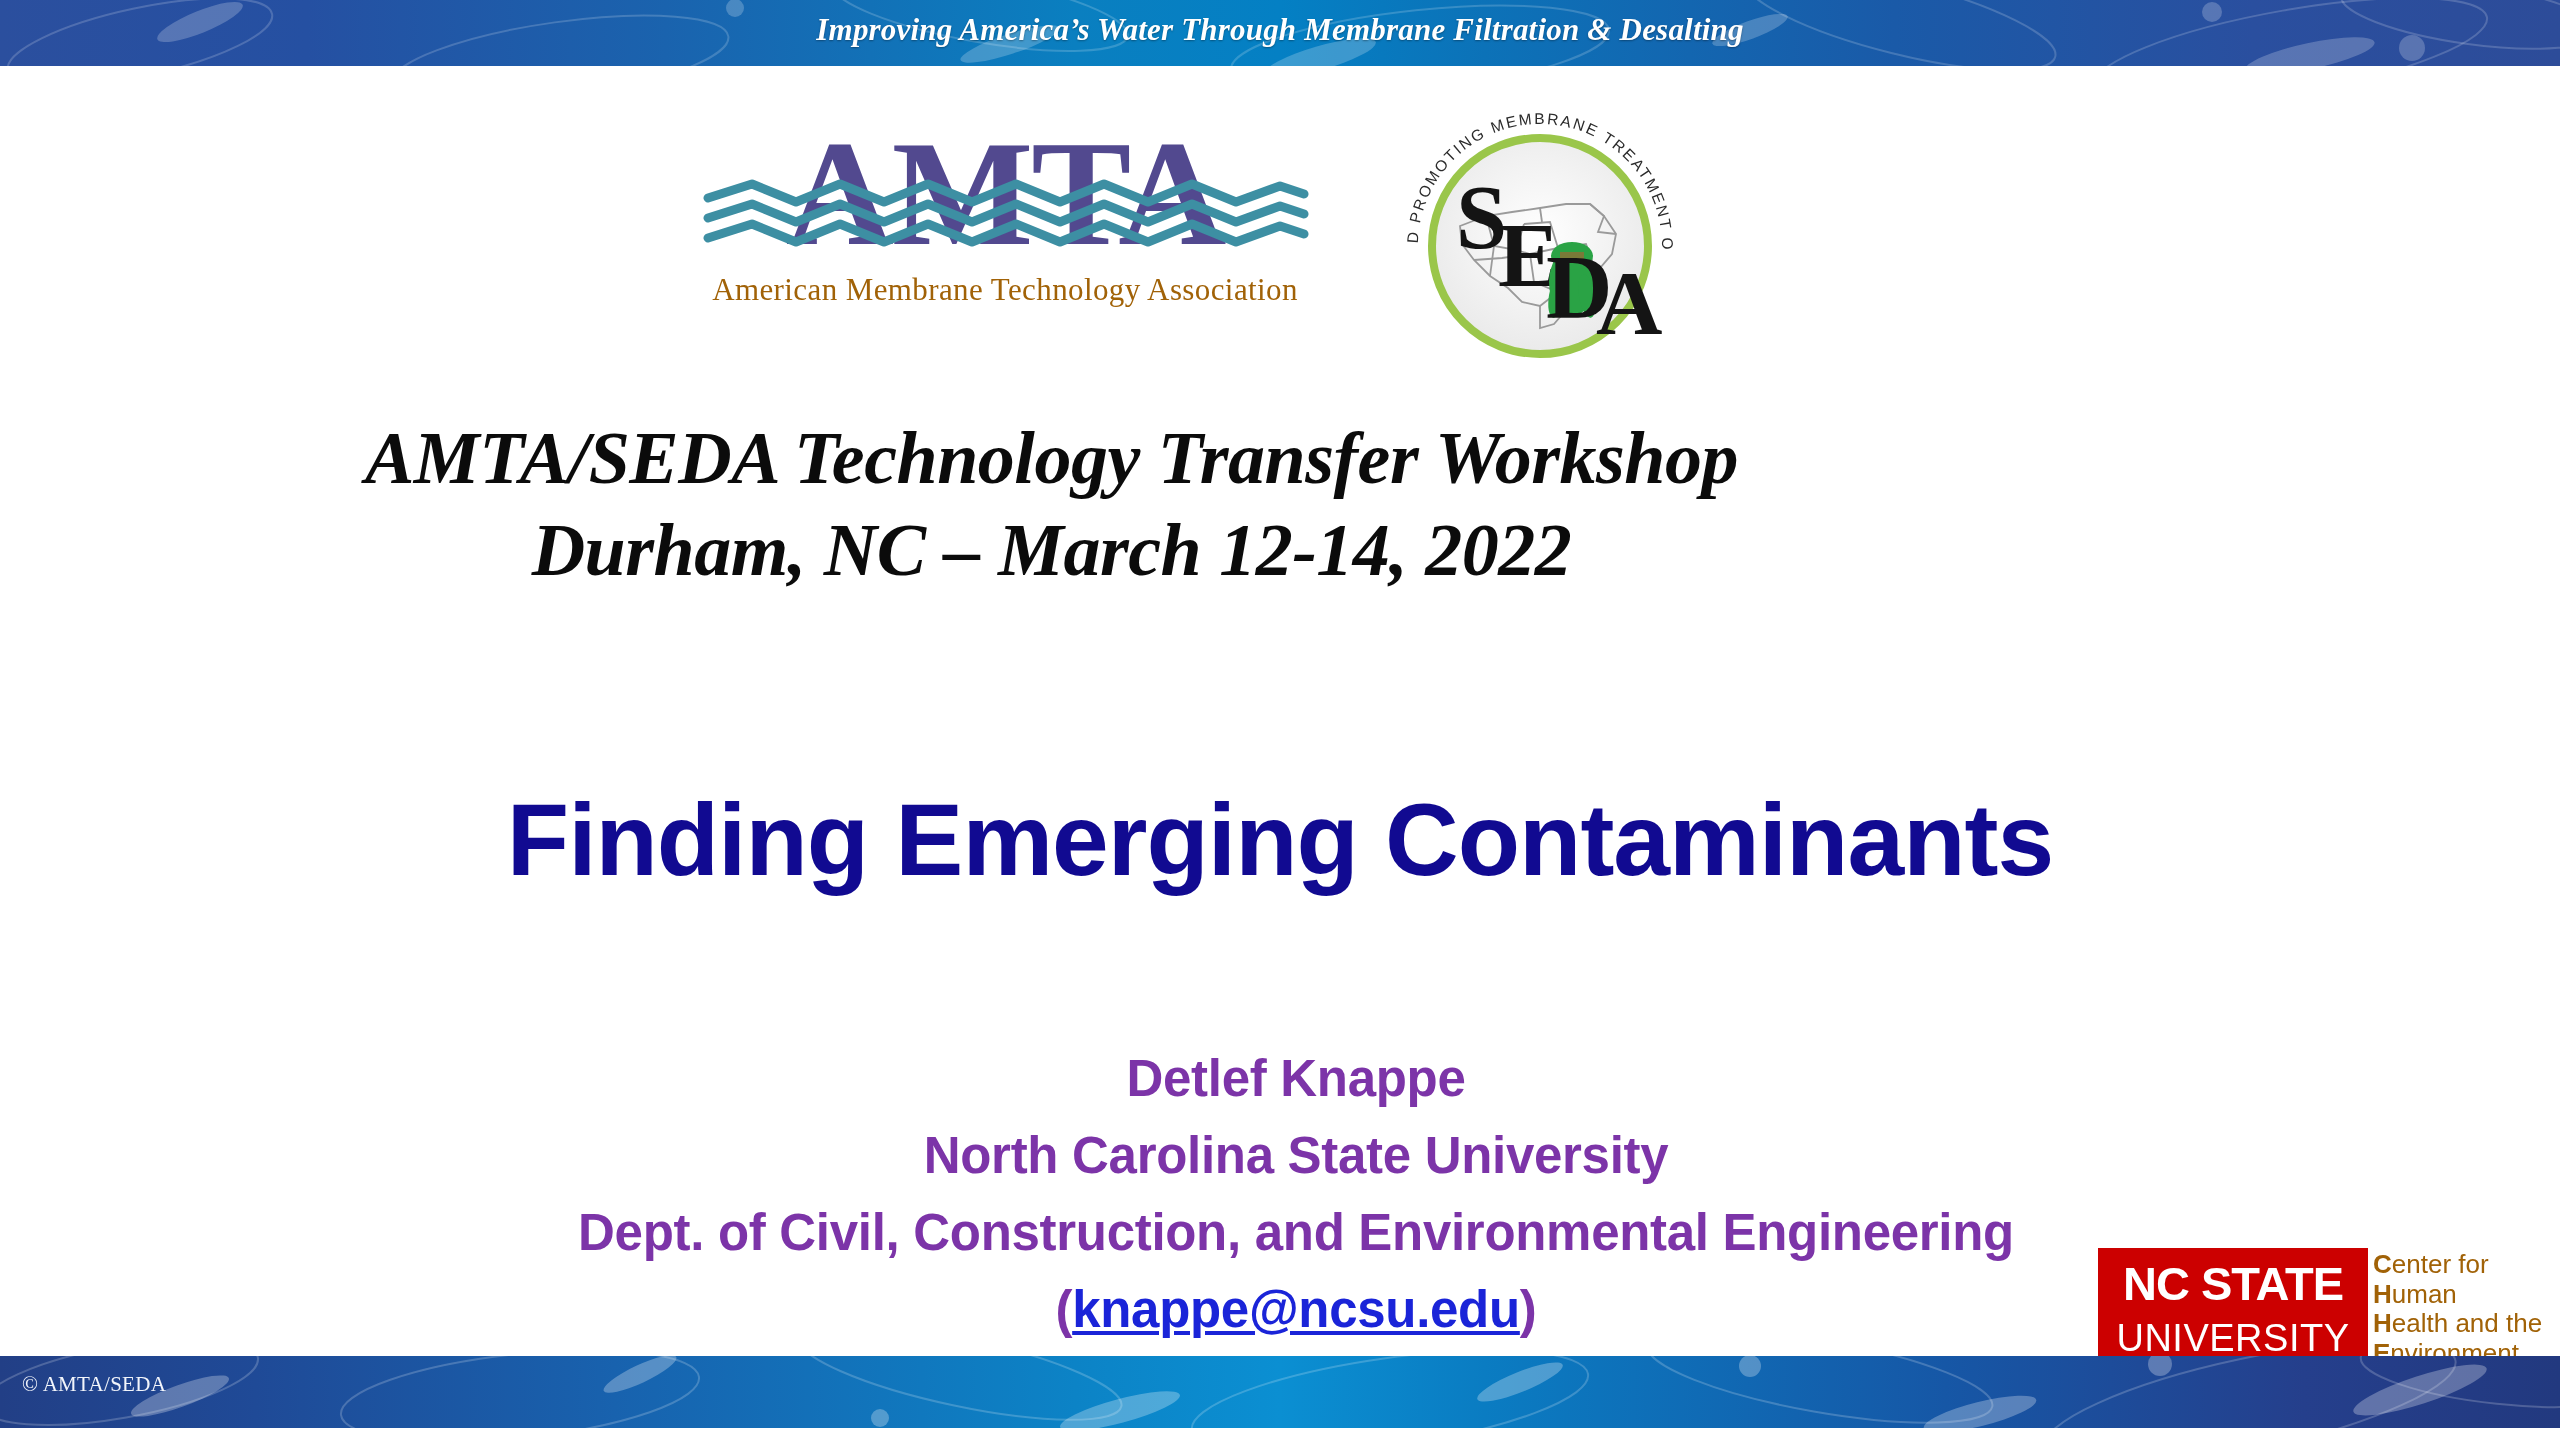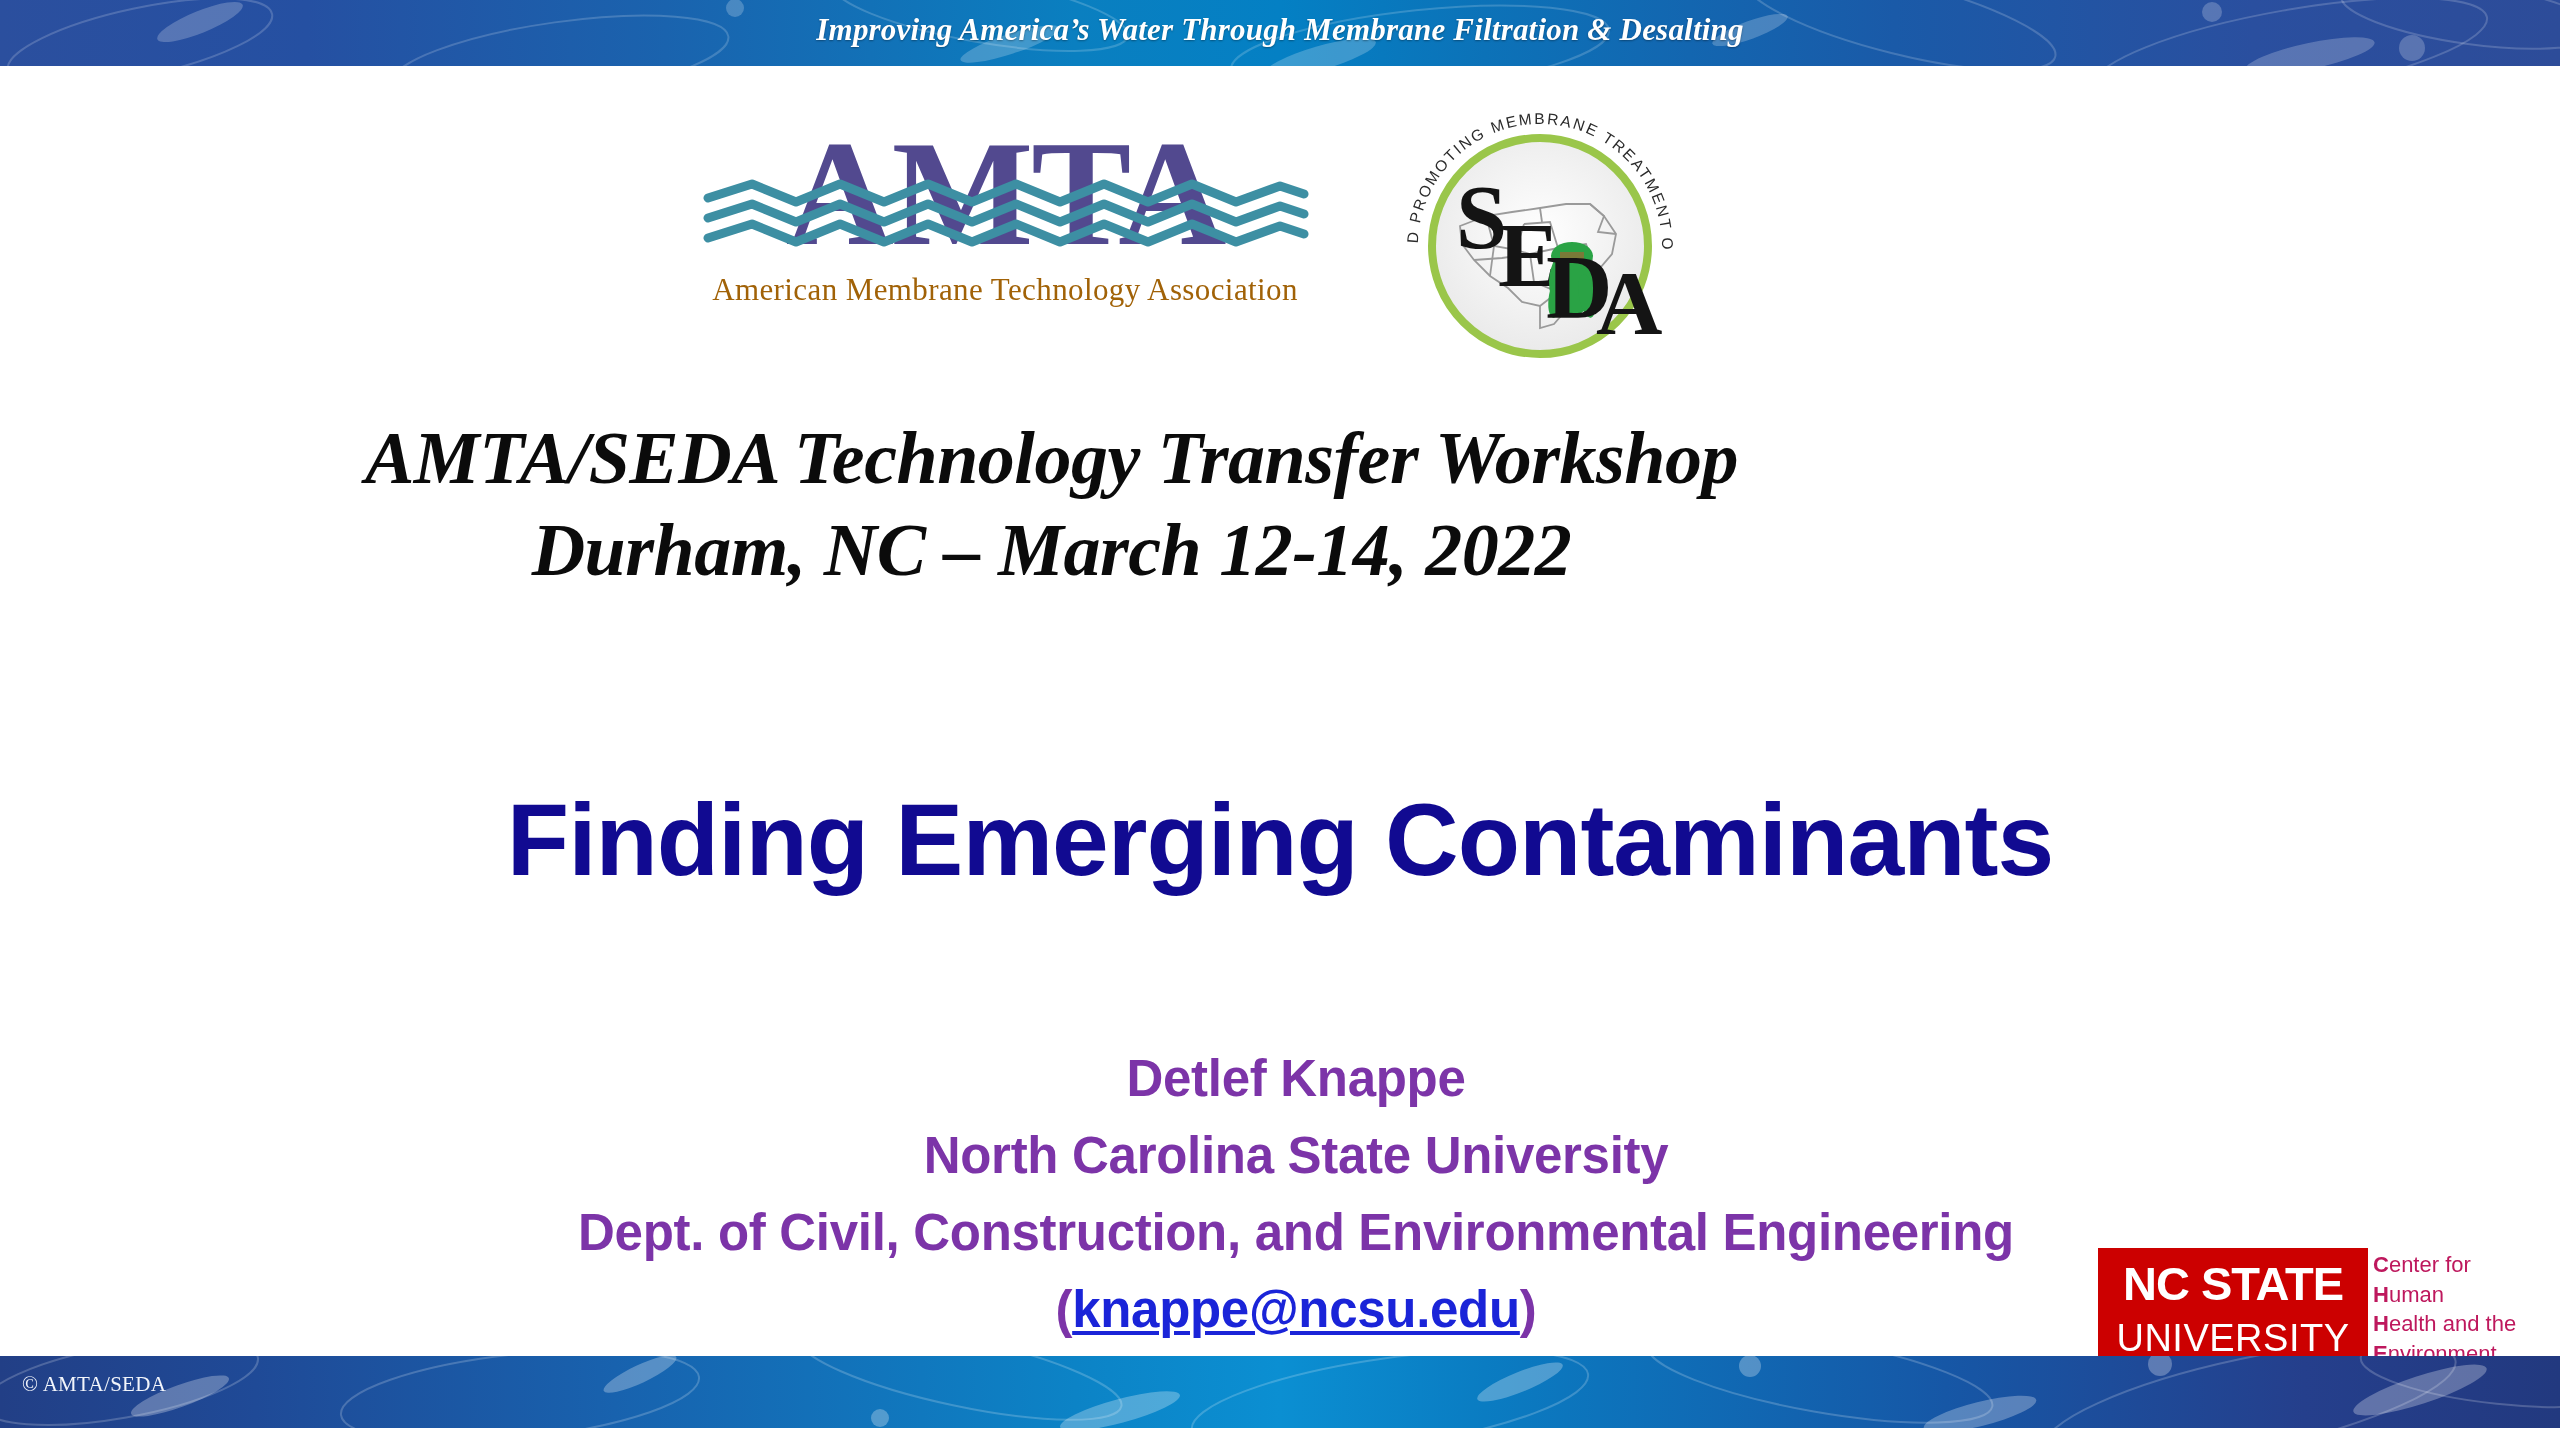--- a/index.html
+++ b/index.html
@@ -216,23 +216,23 @@
   }
   .ncsu-mark .l2 {
     font-weight: normal;
     font-size: 38px;
     line-height: 42px;
     letter-spacing: 0.5px;
   }
   .chhe {
     margin-left: 5px;
     font-family: "Liberation Sans", sans-serif;
-    font-size: 22px;
+    font-size: 26px;
     line-height: 29.5px;
-    color: #be185d;
+    color: #a16207;
     padding-top: 2px;
     white-space: nowrap;
   }
   .chhe b { font-weight: bold; }
 </style>
 </head>
 <body>
 
 <div class="band band-top">
   <div class="bubbles">

